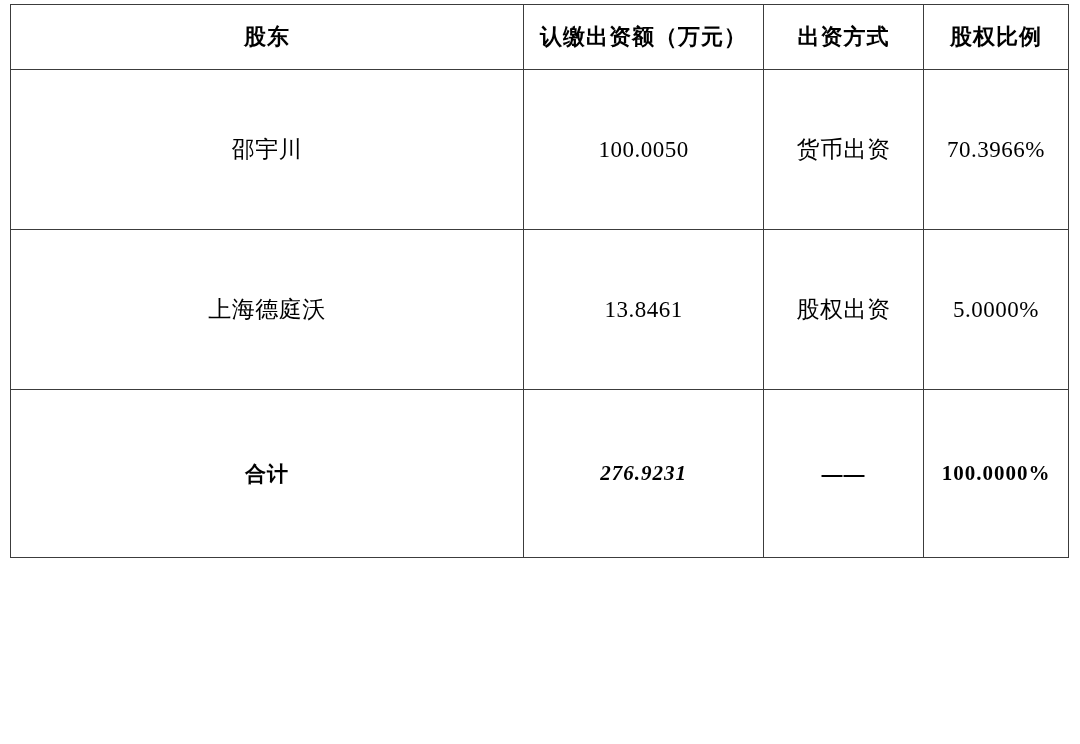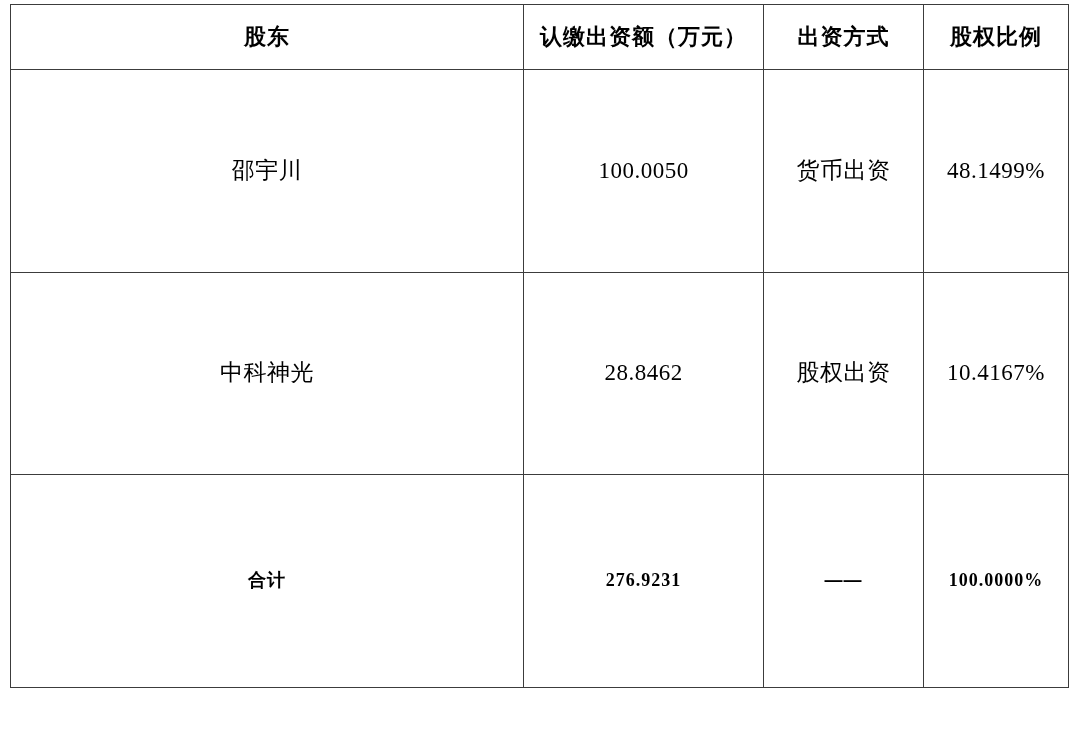--- a/index.html
+++ b/index.html
@@ -17,21 +17,21 @@
   #shareholder-table-wrap {
     width: 1080px;
     height: 744px;
     box-sizing: border-box;
     padding: 4px 10px 6px 10px;
   }
   table.cap-table {
     border-collapse: collapse;
     table-layout: fixed;
     width: 1058px;
-    height: 684px;
+    height: 554px;
     font-size: 21px;
   }
   table.cap-table col.c-name  { width: 513px; }
   table.cap-table col.c-amt   { width: 240px; }
   table.cap-table col.c-type  { width: 160px; }
   table.cap-table col.c-pct   { width: 145px; }
 
   table.cap-table td, table.cap-table th {
     border: 1px solid #3c3c3c;
     text-align: center;
@@ -46,35 +46,36 @@
     font-size: 22px;
     height: 64px;
     letter-spacing: 1px;
   }
   table.cap-table tbody td {
     height: 57px;
     font-size: 23px;
   }
   table.cap-table tbody tr.total-row td {
     font-weight: bold;
-    font-size: 18px;
+    font-size: 21px;
     height: 60px;
     letter-spacing: 1px;
   }
   .dash-cell {
     font-weight: bold;
     letter-spacing: 0;
   }
   .num {
     font-family: "Liberation Serif", serif;
     font-size: 22px;
   }
   tbody tr.total-row .num {
     font-weight: bold;
     font-size: 23px;
+    font-style: italic;
   }
   .pct {
     font-family: "Liberation Serif", serif;
     font-size: 22px;
   }
   tbody tr.total-row .pct {
     font-weight: bold;
     font-size: 23px;
   }
 </style>
@@ -95,27 +96,27 @@
         <th>认缴出资额（万元）</th>
         <th>出资方式</th>
         <th>股权比例</th>
       </tr>
     </thead>
     <tbody>
       <tr>
         <td>邵宇川</td>
         <td class="num">100.0050</td>
         <td>货币出资</td>
-        <td class="pct">48.1499%</td>
+        <td class="pct">70.3966%</td>
       </tr>
       <tr>
-        <td>中科神光</td>
-        <td class="num">28.8462</td>
+        <td>上海德庭沃</td>
+        <td class="num">13.8461</td>
         <td>股权出资</td>
-        <td class="pct">10.4167%</td>
+        <td class="pct">5.0000%</td>
       </tr>
       <tr class="total-row">
         <td>合计</td>
         <td class="num">276.9231</td>
         <td class="dash-cell">——</td>
         <td class="pct">100.0000%</td>
       </tr>
     </tbody>
   </table>
 </div>

